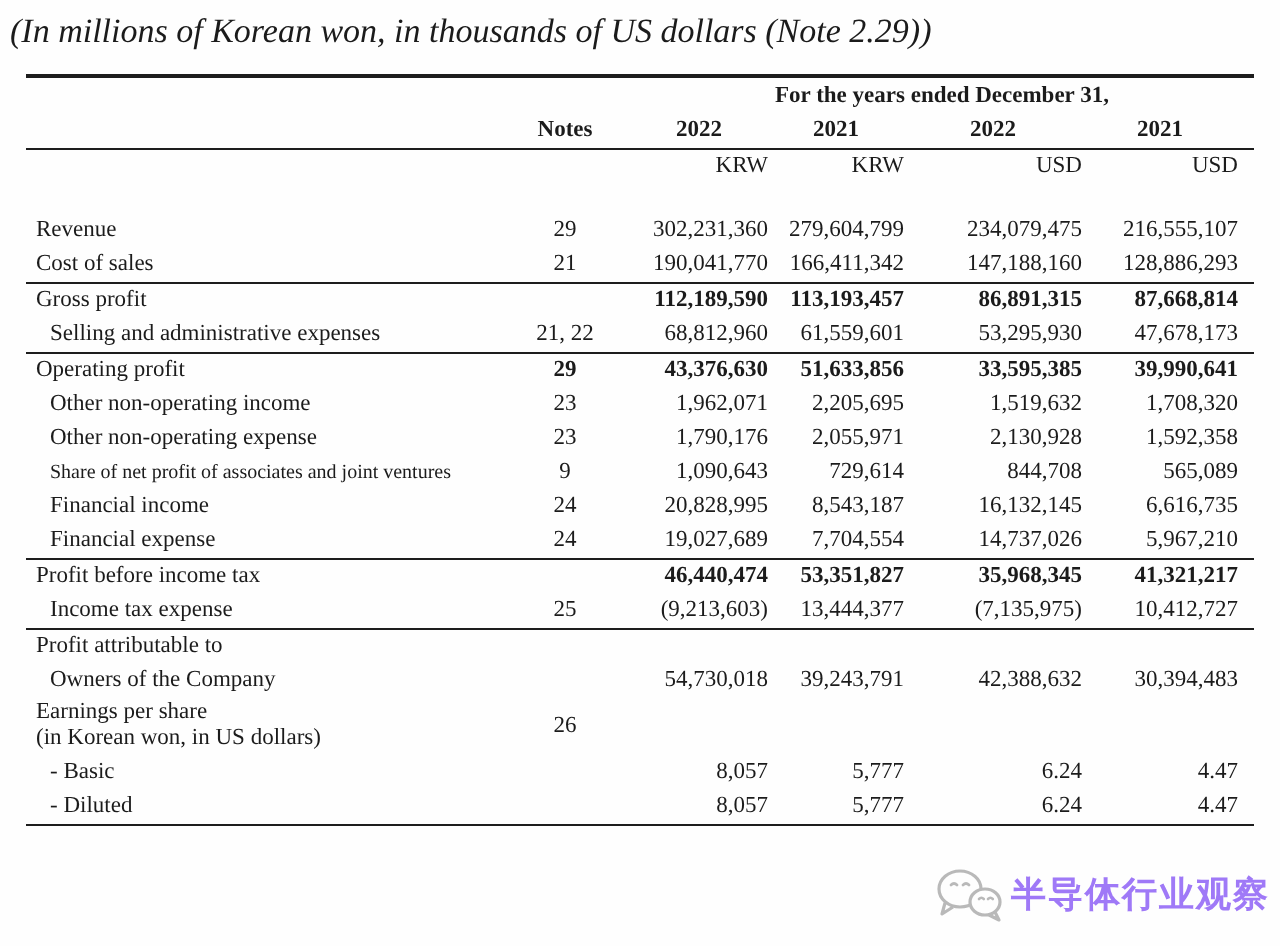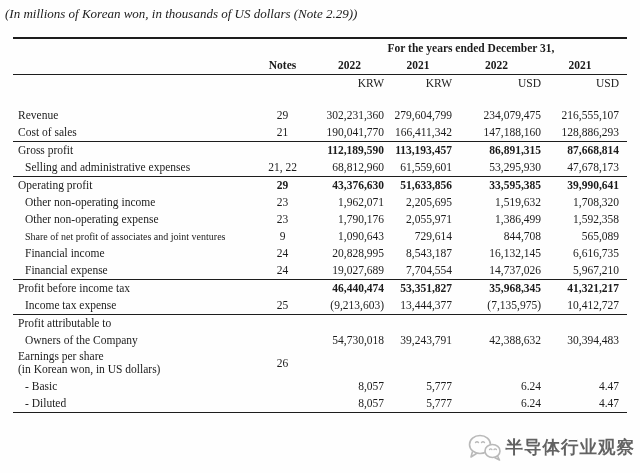--- a/index.html
+++ b/index.html
@@ -10,21 +10,21 @@
     background: #fefefe;
     overflow: hidden;
     font-family: "Liberation Serif", "DejaVu Serif", serif;
     color: #1b1b1b;
   }
   .units-note {
     position: absolute;
     left: 5px;
     top: 6px;
     font-style: italic;
-    font-size: 13px;
+    font-size: 17px;
     color: #1b1b1b;
     white-space: nowrap;
   }
   table.statement {
     position: absolute;
     left: 13px;
     top: 37px;
     border-collapse: collapse;
     table-layout: fixed;
     width: 614px;
@@ -168,21 +168,21 @@
     <td class="cell-num">1,962,071</td>
     <td class="cell-num">2,205,695</td>
     <td class="cell-num">1,519,632</td>
     <td class="cell-num last">1,708,320</td>
   </tr>
         <tr class="indent">
     <td class="cell-label"><span class="lbl1">Other non-operating expense</span></td>
     <td class="cell-notes">23</td>
     <td class="cell-num">1,790,176</td>
     <td class="cell-num">2,055,971</td>
-    <td class="cell-num">1,386,499</td>
+    <td class="cell-num">2,130,928</td>
     <td class="cell-num last">1,592,358</td>
   </tr>
         <tr class="indent small-label">
     <td class="cell-label"><span class="lbl1">Share of net profit of associates and joint ventures</span></td>
     <td class="cell-notes">9</td>
     <td class="cell-num">1,090,643</td>
     <td class="cell-num">729,614</td>
     <td class="cell-num">844,708</td>
     <td class="cell-num last">565,089</td>
   </tr>
@@ -265,16 +265,16 @@
     <svg width="33" height="28" viewBox="0 0 33 28" fill="none">
       <ellipse cx="12" cy="11.5" rx="10.5" ry="9" stroke="#aaaaaa" stroke-width="1.6"></ellipse>
       <path d="M4.5 18.5 L3 24 L8.5 20.5" stroke="#aaaaaa" stroke-width="1.6" fill="none" stroke-linejoin="round"></path>
       <path d="M7.5 9.5 q1.5 -1.5 3 0" stroke="#aaaaaa" stroke-width="1.4" fill="none" stroke-linecap="round"></path>
       <path d="M13.5 9.5 q1.5 -1.5 3 0" stroke="#aaaaaa" stroke-width="1.4" fill="none" stroke-linecap="round"></path>
       <ellipse cx="24.5" cy="18" rx="7.5" ry="6.5" stroke="#aaaaaa" stroke-width="1.6" fill="#fefefe"></ellipse>
       <path d="M29.5 23 L31.5 27 L26.5 24.5" stroke="#aaaaaa" stroke-width="1.6" fill="none" stroke-linejoin="round"></path>
       <path d="M21.5 16.5 q1.2 -1.2 2.4 0" stroke="#aaaaaa" stroke-width="1.3" fill="none" stroke-linecap="round"></path>
       <path d="M26 16.5 q1.2 -1.2 2.4 0" stroke="#aaaaaa" stroke-width="1.3" fill="none" stroke-linecap="round"></path>
     </svg>
-    <span class="wm-text" style="color: #404040;">半导体行业观察</span>
+    <span class="wm-text" style="color: #8b5cf6;">半导体行业观察</span>
   </div>
 
 </div>
 
 </body></html>

